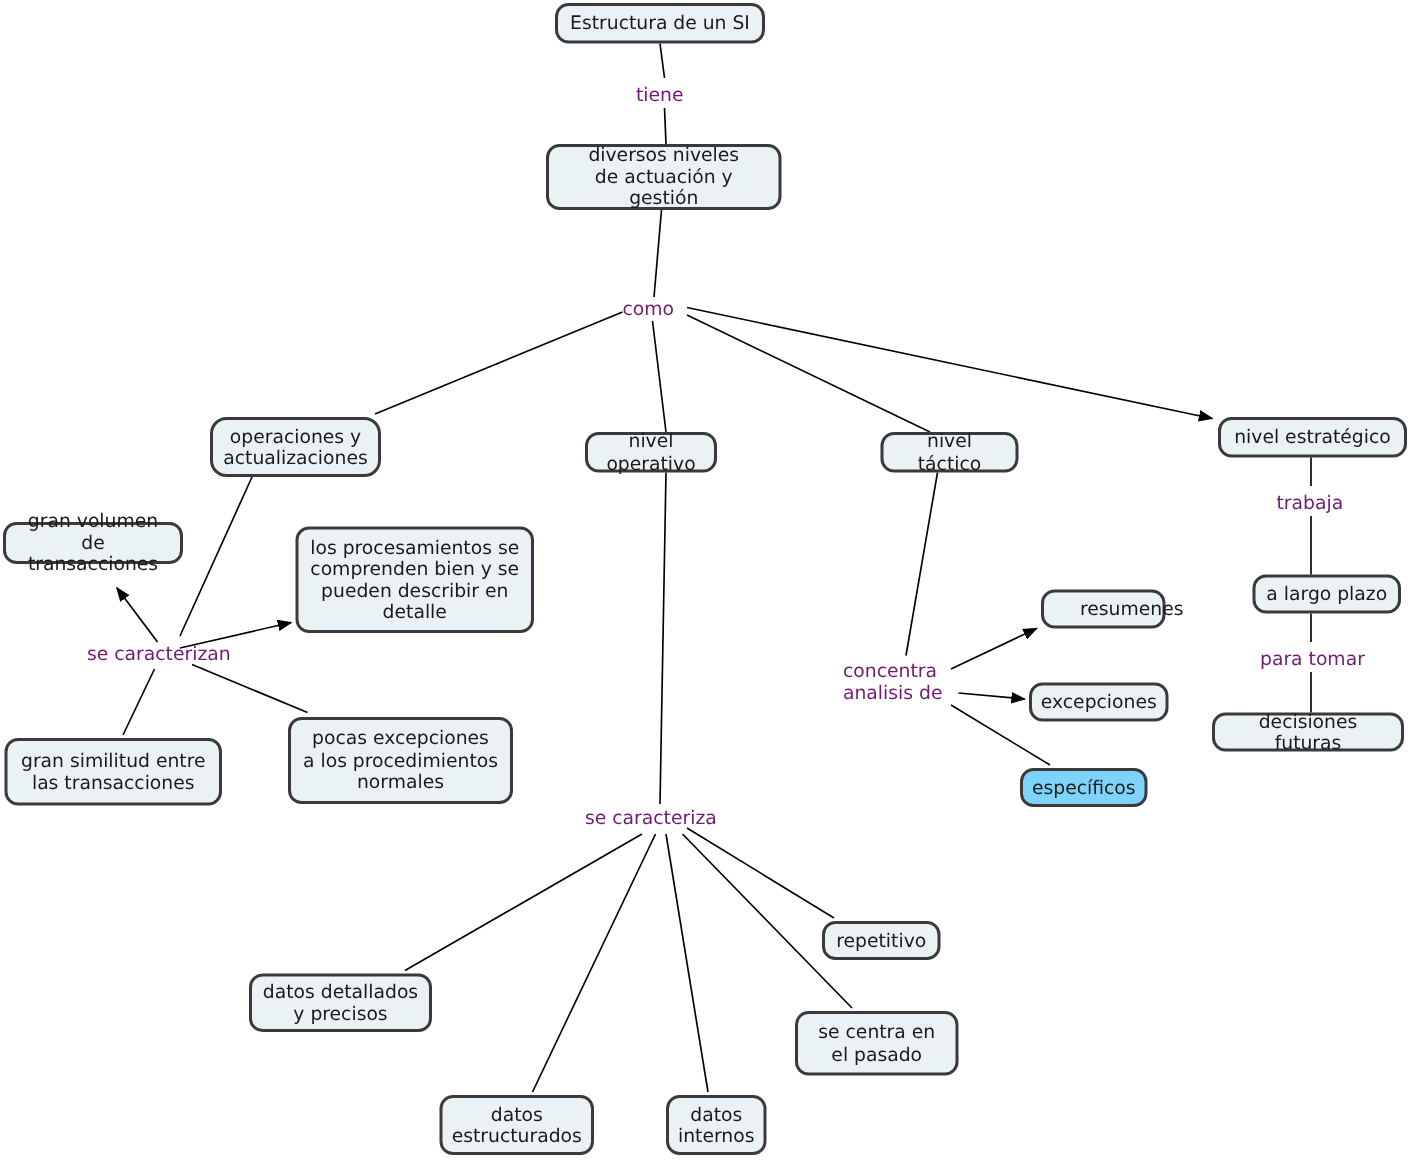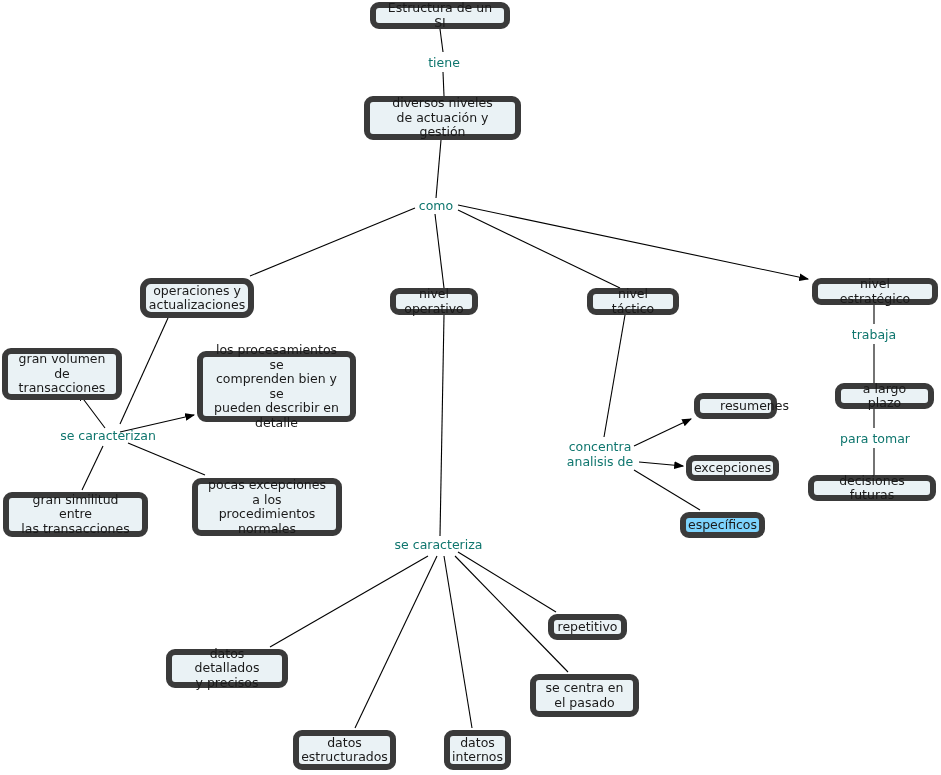--- a/index.html
+++ b/index.html
@@ -20,39 +20,39 @@
   }
   #edges {
     position: absolute;
     left: 0; top: 0;
     width: 941px; height: 775px;
     pointer-events: none;
   }
   .node {
     position: absolute;
     background: #eaf2f5;
-    border: 6px solid #be185d;
+    border: 2px solid #be185d;
     border-radius: 9px;
     color: #1a1a1a;
     font-size: 12.5px;
     line-height: 14.5px;
     text-align: center;
     display: flex;
     align-items: center;
     justify-content: center;
     padding: 2px 6px;
     white-space: pre-line;
     box-shadow: 0 0 0 0 rgba(0,0,0,0);
   }
   .linklabel {
     position: absolute;
-    color: #0f766e;
+    color: #701a75;
     font-size: 12.5px;
     line-height: 14.5px;
-    text-align: center;
+    text-align: left;
     white-space: pre-line;
     background: transparent;
   }
 </style>
 </head>
 <body>
 
 <div id="canvas">
   <svg id="edges" width="941" height="775" viewBox="0 0 941 775" xmlns="http://www.w3.org/2000/svg">
     <defs>
@@ -91,21 +91,21 @@
   </svg>
   <div id="node-layer">
       <div class="node" style="left: 370px; top: 2px; width: 140px; height: 27px; background: rgb(234, 242, 245); border-color: rgb(58, 58, 58); color: rgb(26, 26, 26);">Estructura de un SI</div>
       <div class="node" style="left: 364px; top: 96px; width: 157px; height: 44px; background: rgb(234, 242, 245); border-color: rgb(58, 58, 58); color: rgb(26, 26, 26);">diversos niveles
 de actuación y gestión</div>
       <div class="node" style="left: 140px; top: 278px; width: 114px; height: 40px; background: rgb(234, 242, 245); border-color: rgb(58, 58, 58); color: rgb(26, 26, 26); border-radius: 11px;">operaciones y
 actualizaciones</div>
       <div class="node" style="left: 390px; top: 288px; width: 88px; height: 27px; background: rgb(234, 242, 245); border-color: rgb(58, 58, 58); color: rgb(26, 26, 26);">nivel operativo</div>
       <div class="node" style="left: 587px; top: 288px; width: 92px; height: 27px; background: rgb(234, 242, 245); border-color: rgb(58, 58, 58); color: rgb(26, 26, 26);">nivel táctico</div>
       <div class="node" style="left: 812px; top: 278px; width: 126px; height: 27px; background: rgb(234, 242, 245); border-color: rgb(58, 58, 58); color: rgb(26, 26, 26);">nivel estratégico</div>
-      <div class="node" style="left: 2px; top: 348px; width: 120px; height: 52px; background: rgb(234, 242, 245); border-color: rgb(58, 58, 58); color: rgb(26, 26, 26);">gran volumen
+      <div class="node" style="left: 2px; top: 348px; width: 120px; height: 28px; background: rgb(234, 242, 245); border-color: rgb(58, 58, 58); color: rgb(26, 26, 26);">gran volumen
 de transacciones</div>
       <div class="node" style="left: 197px; top: 351px; width: 159px; height: 71px; background: rgb(234, 242, 245); border-color: rgb(58, 58, 58); color: rgb(26, 26, 26);">los procesamientos se
 comprenden bien y se
 pueden describir en
 detalle</div>
       <div class="node" style="left: 3px; top: 492px; width: 145px; height: 45px; background: rgb(234, 242, 245); border-color: rgb(58, 58, 58); color: rgb(26, 26, 26);">gran similitud entre
 las transacciones</div>
       <div class="node" style="left: 192px; top: 478px; width: 150px; height: 58px; background: rgb(234, 242, 245); border-color: rgb(58, 58, 58); color: rgb(26, 26, 26);">pocas excepciones
 a los procedimientos
 normales</div>

